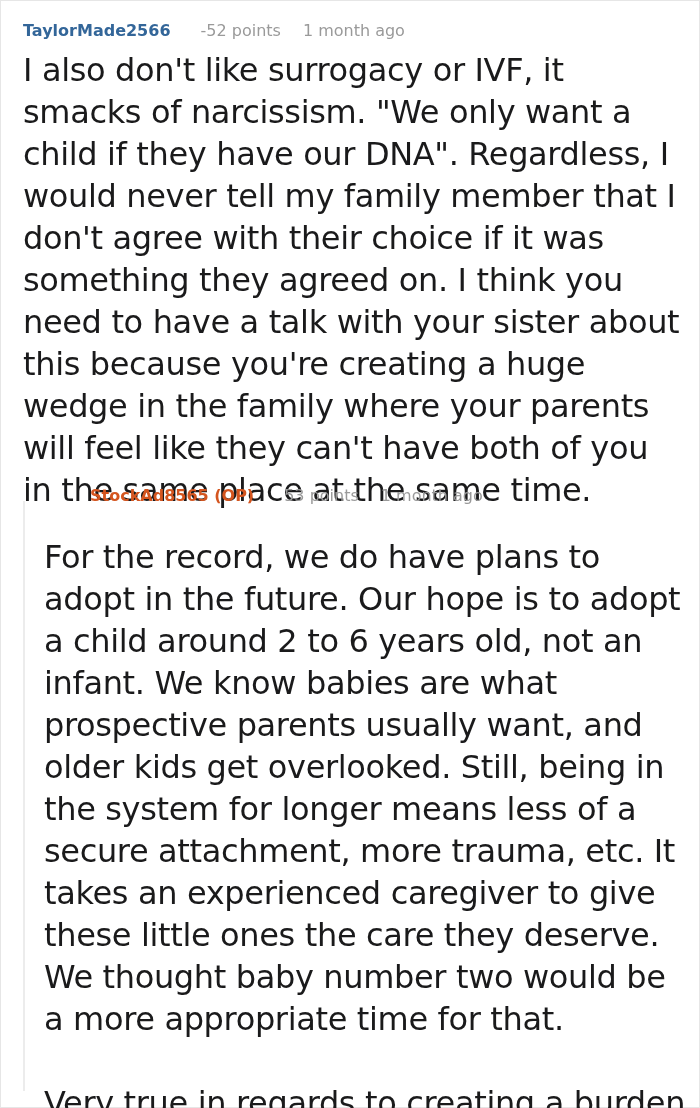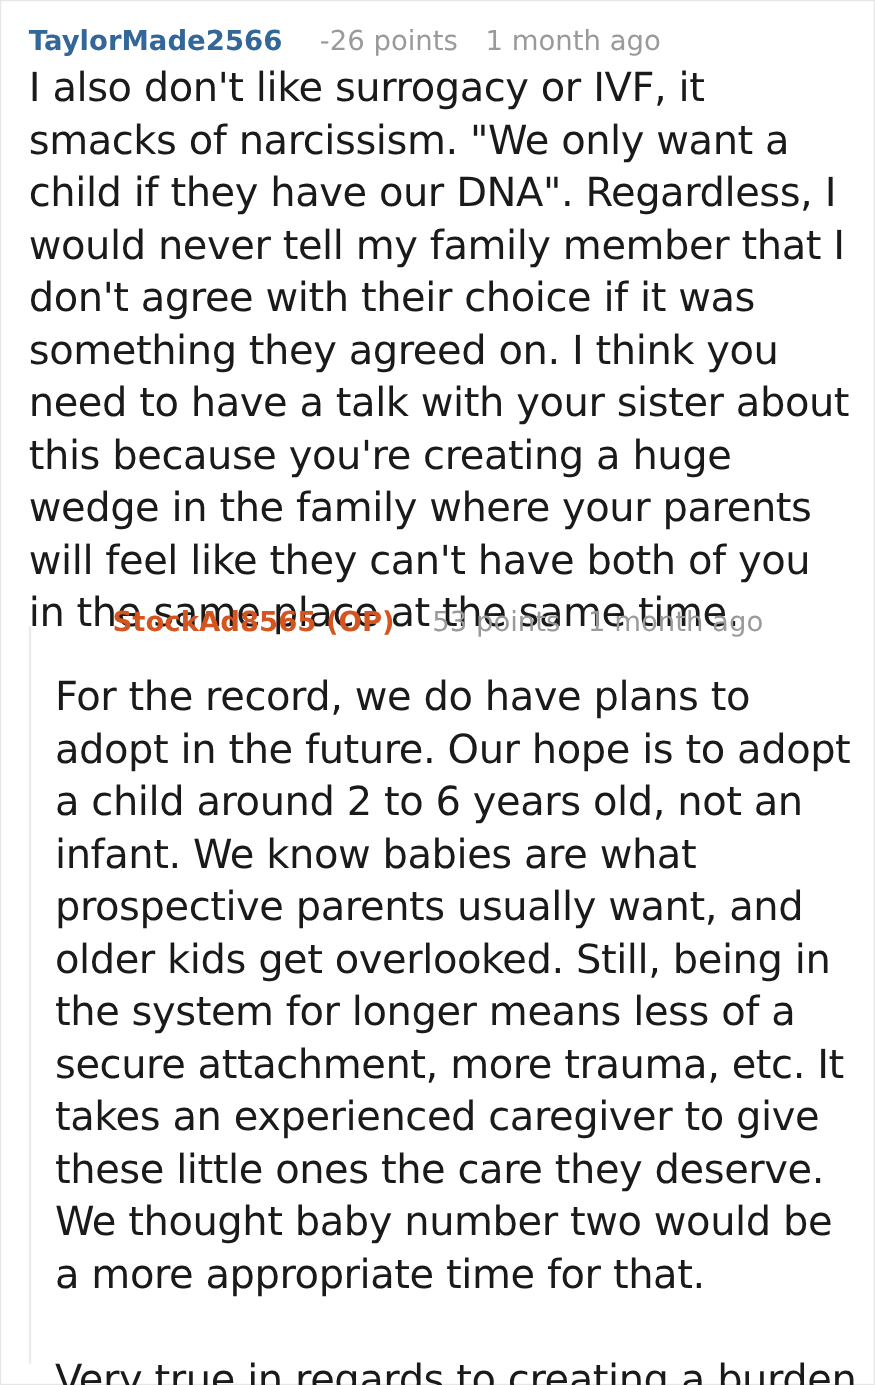--- a/index.html
+++ b/index.html
@@ -1,32 +1,32 @@
 <!DOCTYPE html>
 <html><head>
 <meta charset="utf-8">
 <style>
   html, body { margin:0; padding:0; background:#ffffff; }
   body { width:700px; height:1108px; overflow:hidden; font-family:"DejaVu Sans", sans-serif; }
   .card { position:absolute; left:0; top:0; width:698px; height:1106px; border:1px solid #e6e6e6; background:#fff; }
-  .meta { position:absolute; display:flex; align-items:flex-end; font-size:22px; white-space:nowrap; }
+  .meta { position:absolute; display:flex; align-items:flex-end; font-size:16px; white-space:nowrap; }
   .author { font-weight:bold; }
   .points, .time { color:#9a9a9a; }
   .body { position:absolute; font-size:32px; line-height:42px; color:#1a1a1b; letter-spacing:-0.35px; }
   .body p { margin:0; }
   .thread-line { position:absolute; left:22px; top:500px; width:2px; height:590px; background:#ececec; }
 </style>
 </head>
 <body>
 
 <div class="card">
 
   <div class="meta" style="left:22px; top:20px;">
     <span class="author" style="color:#336699;">TaylorMade2566</span>
-    <span class="points" style="margin-left:30px;">-26 points</span>
+    <span class="points" style="margin-left:30px;">-52 points</span>
     <span class="time" style="margin-left:22px;">1 month ago</span>
   </div>
   <div class="body" style="left:22px; top:48px; width:660px;">
     <p>I also don't like surrogacy or IVF, it smacks of narcissism. "We only want a child if they have our DNA". Regardless, I would never tell my family member that I don't agree with their choice if it was something they agreed on. I think you need to have a talk with your sister about this because you're creating a huge wedge in the family where your parents will feel like they can't have both of you in the same place at the same time.</p>
   </div>
 
   <div class="thread-line"></div>
 
   <div class="meta" style="left:43px; top:485px;margin-left:46px;">
     <span class="author" style="color:#d4551f;">StockAd8565 (OP)</span>

